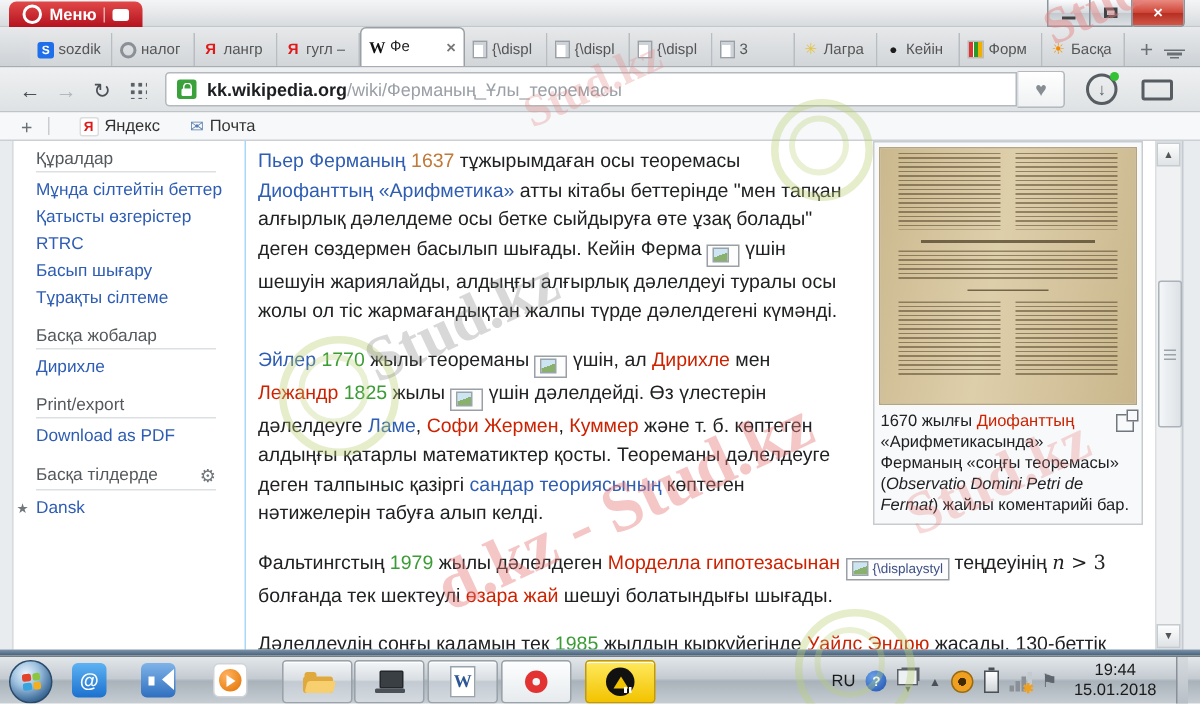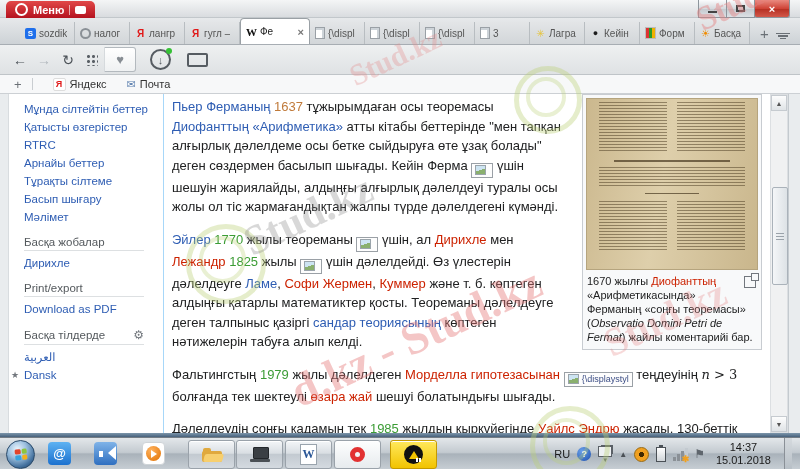--- a/index.html
+++ b/index.html
@@ -285,20 +285,25 @@
     </div>
 </div>
 
 <div id="addressbar">
   <div class="navbtn">←</div>
   <div class="navbtn disabled">→</div>
   <div class="navbtn">↻</div>
   <div class="navbtn">
       <span class="gridicon"></span>
     </div>
+  <div class="urlbox">
+    <span class="lock"></span>
+    <span class="url-host">kk.wikipedia.org</span>
+    <span class="url-path">/wiki/Ферманың_Ұлы_теоремасы</span>
+  </div>
   <div class="heartbtn">
       <span>♥</span>
     </div>
   <div class="dlbtn">↓<b></b></div>
   <div class="panelbtn"></div>
 </div>
 
 <div id="bookmarksbar">
   <div class="bm-plus">+</div>
   <div class="bm-sep"></div>
@@ -310,33 +315,31 @@
     <span class="bm-mail">✉</span>
     <span>Почта</span>
   </div>
 </div>
 
 <div id="content"></div>
 <div class="win-frame wf-l"></div>
 <div class="win-frame wf-r"></div>
 
 <div id="wsidebar">
+    <div class="ws-title">Құралдар</div>
     <div class="ws-item">Мұнда сілтейтін беттер</div>
     <div class="ws-item">Қатысты өзгерістер</div>
     <div class="ws-item">RTRC</div>
-    <div class="ws-item">Арнайы беттер</div>
+    <div class="ws-item">Басып шығару</div>
     <div class="ws-item">Тұрақты сілтеме</div>
-    <div class="ws-item">Басып шығару</div>
-    <div class="ws-item">Мәлімет</div>
     <div class="ws-title">Басқа жобалар</div>
     <div class="ws-item">Дирихле</div>
     <div class="ws-title">Print/export</div>
     <div class="ws-item">Download as PDF</div>
     <div class="ws-title">Басқа тілдерде<span class="ws-gear">⚙</span></div>
-    <div class="ws-item">العربية</div>
     <div class="ws-item"><span class="ws-star">★</span>Dansk</div>
   </div>
 <div id="divider"></div>
 
 <div id="main">
   <div class="thumb">
     <div class="thumb-img">
       <div class="bi" style="left:7%;top:2%;width:40%;height:30%"></div>
       <div class="bi" style="left:53%;top:2%;width:40%;height:30%"></div>
       <div class="bi-head" style="left:16%;top:36%;width:68%"></div>
@@ -416,21 +419,21 @@
     <span class="tr-batt"></span>
     <span class="tr-net">
         <i></i>
         <i></i>
         <i></i>
         <i></i>
         <b>✱</b>
       </span>
     <span class="tr-flag">⚑</span>
     <span class="clock">
-      <span>14:37</span><br>
+      <span>19:44</span><br>
       <span>15.01.2018</span>
     </span>
     <span class="deskstrip"></span>
   </div>
 </div>
 
 <div class="wm wm-gray">Stud.kz</div>
 <div class="wm wm-tr">Stud.kz</div>
 <div class="wm wm-up">Stud.kz</div>
 <div class="wm wm-bot">d.kz - Stud.kz</div>

